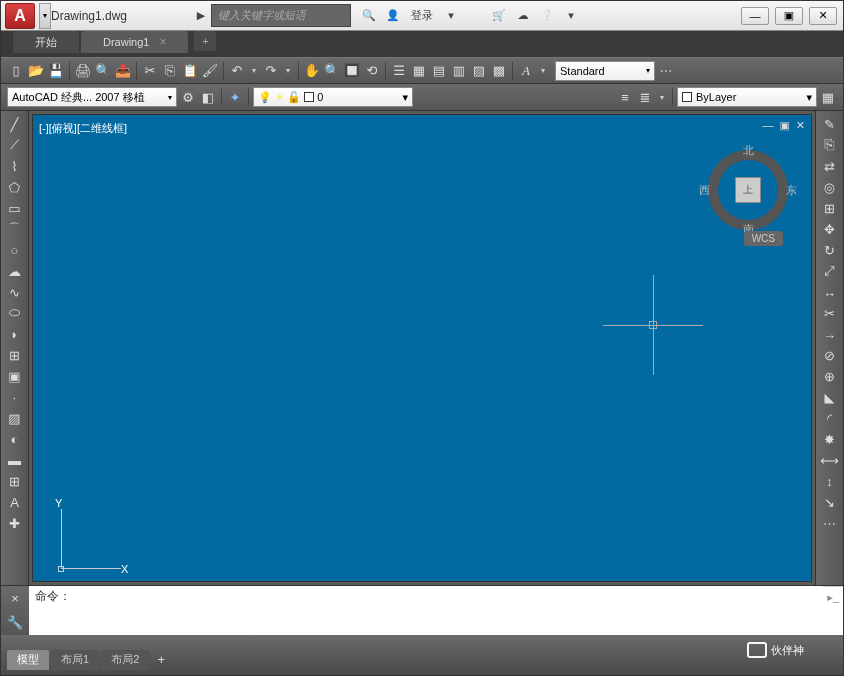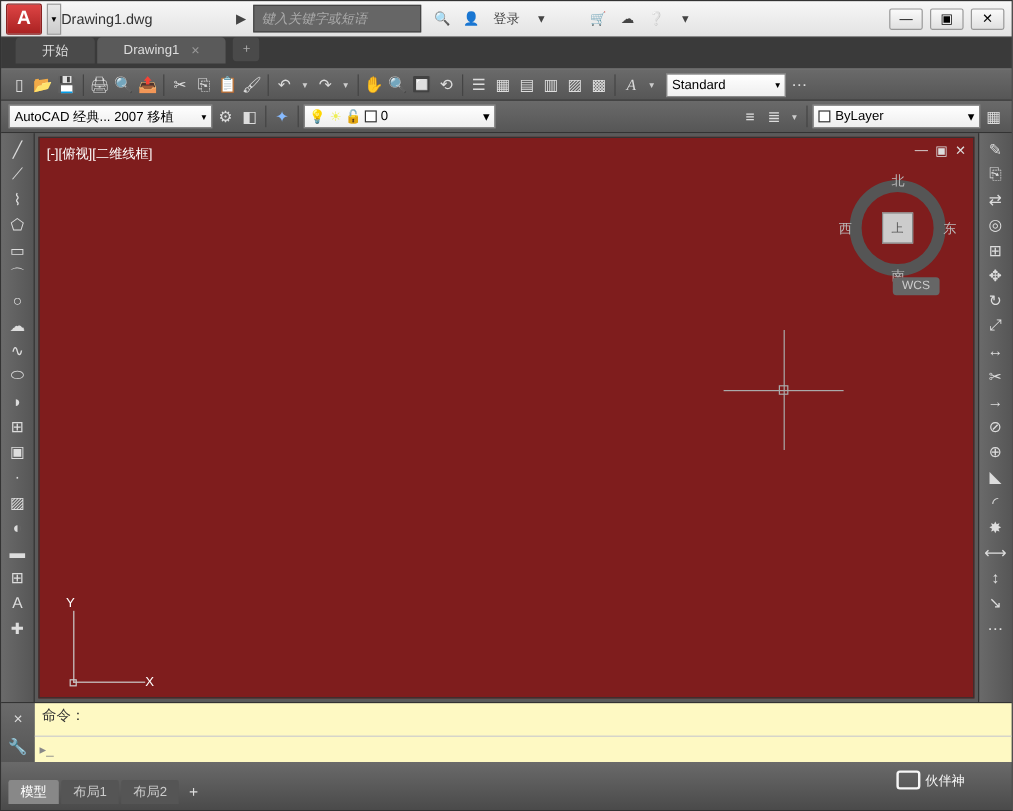--- a/index.html
+++ b/index.html
@@ -29,21 +29,21 @@
 .toolbar2{height:27px;background:linear-gradient(#6a6a6a,#565656);display:flex;align-items:center;padding:0 6px;border-bottom:1px solid #333;gap:2px}
 .ws-dd{width:170px;height:20px;background:linear-gradient(#fff,#eee);border:1px solid #888;display:flex;align-items:center;padding:0 4px;font-size:11px}
 .ws-dd .arr{margin-left:auto;font-size:8px}
 .layer-dd{width:160px;height:20px;background:linear-gradient(#fff,#eee);border:1px solid #888;display:flex;align-items:center;padding:0 4px;gap:3px;font-size:11px}
 .bylayer-dd{width:140px;height:20px;background:linear-gradient(#fff,#eee);border:1px solid #888;display:flex;align-items:center;padding:0 4px;font-size:11px}
 .sq{width:10px;height:10px;border:1px solid #333}
 .workarea{flex:1;display:flex;background:#5a5a5a;min-height:0}
 .lpanel,.rpanel{width:28px;background:linear-gradient(90deg,#6a6a6a,#565656);display:flex;flex-direction:column;align-items:center;padding:4px 0;gap:3px;border-right:1px solid #333}
 .rpanel{border-left:1px solid #333;border-right:none}
 .pico{width:20px;height:18px;display:flex;align-items:center;justify-content:center;color:#ddd;cursor:pointer;font-size:13px}
-.canvas{flex:1;background:#7f1d1d;position:relative;margin:3px;border:1px solid #333}
+.canvas{flex:1;background:#0369a1;position:relative;margin:3px;border:1px solid #333}
 .view-lbl{position:absolute;top:6px;left:6px;color:#fff;font-size:11px}
 .canvas-ctrl{position:absolute;top:4px;right:6px;display:flex;gap:6px;color:#ddd}
 .crosshair{position:absolute;top:210px;left:620px}
 .crosshair .h{position:absolute;width:100px;height:1px;background:#aaa;left:-50px}
 .crosshair .v{position:absolute;width:1px;height:100px;background:#aaa;top:-50px}
 .crosshair .b{position:absolute;width:8px;height:8px;border:1px solid #aaa;left:-4px;top:-4px}
 .compass{position:absolute;top:30px;right:18px;width:90px;height:90px}
 .compass .ring{width:80px;height:80px;border:10px solid #555;border-radius:50%;position:absolute;top:5px;left:5px}
 .compass .cube{width:26px;height:26px;background:#ccc;border:1px solid #888;position:absolute;top:32px;left:32px;display:flex;align-items:center;justify-content:center;color:#555;font-size:10px}
 .compass .lbl{position:absolute;color:#bbb;font-size:11px}
@@ -51,21 +51,21 @@
 .wcs{position:absolute;top:116px;right:28px;background:#666;color:#ccc;padding:2px 8px;border-radius:3px;font-size:10px}
 .ucs{position:absolute;bottom:12px;left:28px;color:#fff}
 .ucs .ax{position:absolute;background:#ccc}
 .ucs .yax{width:1px;height:60px;left:0;bottom:0}
 .ucs .xax{height:1px;width:60px;left:0;bottom:0}
 .ucs .yl{position:absolute;bottom:60px;left:-6px}
 .ucs .xl{position:absolute;left:60px;bottom:-6px}
 .ucs .or{position:absolute;width:6px;height:6px;border:1px solid #ccc;left:-3px;bottom:-3px}
 .cmdarea{height:50px;background:#5a5a5a;display:flex;border-top:1px solid #333}
 .cmdside{width:28px;background:linear-gradient(#6a6a6a,#565656);display:flex;flex-direction:column;align-items:center;justify-content:space-around}
-.cmdbody{flex:1;background:#fef9c3;display:flex;flex-direction:column}
+.cmdbody{flex:1;background:#ffffff;display:flex;flex-direction:row}
 .cmdhist{flex:1;padding:2px 6px;color:#333;font-size:12px}
 .cmdinput{height:22px;border-top:1px solid #ccc;display:flex;align-items:center;padding:0 4px;gap:4px}
 .cmdinput input{flex:1;border:none;outline:none;font-style:italic;color:#888;font-size:12px}
 .bottombar{height:40px;background:linear-gradient(#6a6a6a,#4a4a4a);display:flex;padding:15px 6px}
 .btab{height:20px;padding:2px 10px;background:#555;color:#ccc;margin-right:2px;border-radius:2px 2px 0 0;font-size:11px}
 .btab.active{background:#888;color:#fff}
 .watermark{position:absolute;bottom:18px;right:40px;color:#fff;font-size:18px;display:flex;align-items:center;gap:4px;opacity:.95}
 .watermark .ico{width:20px;height:16px;border:2px solid #fff;border-radius:3px}
 .yellow{color:#ee5}
 </style>

